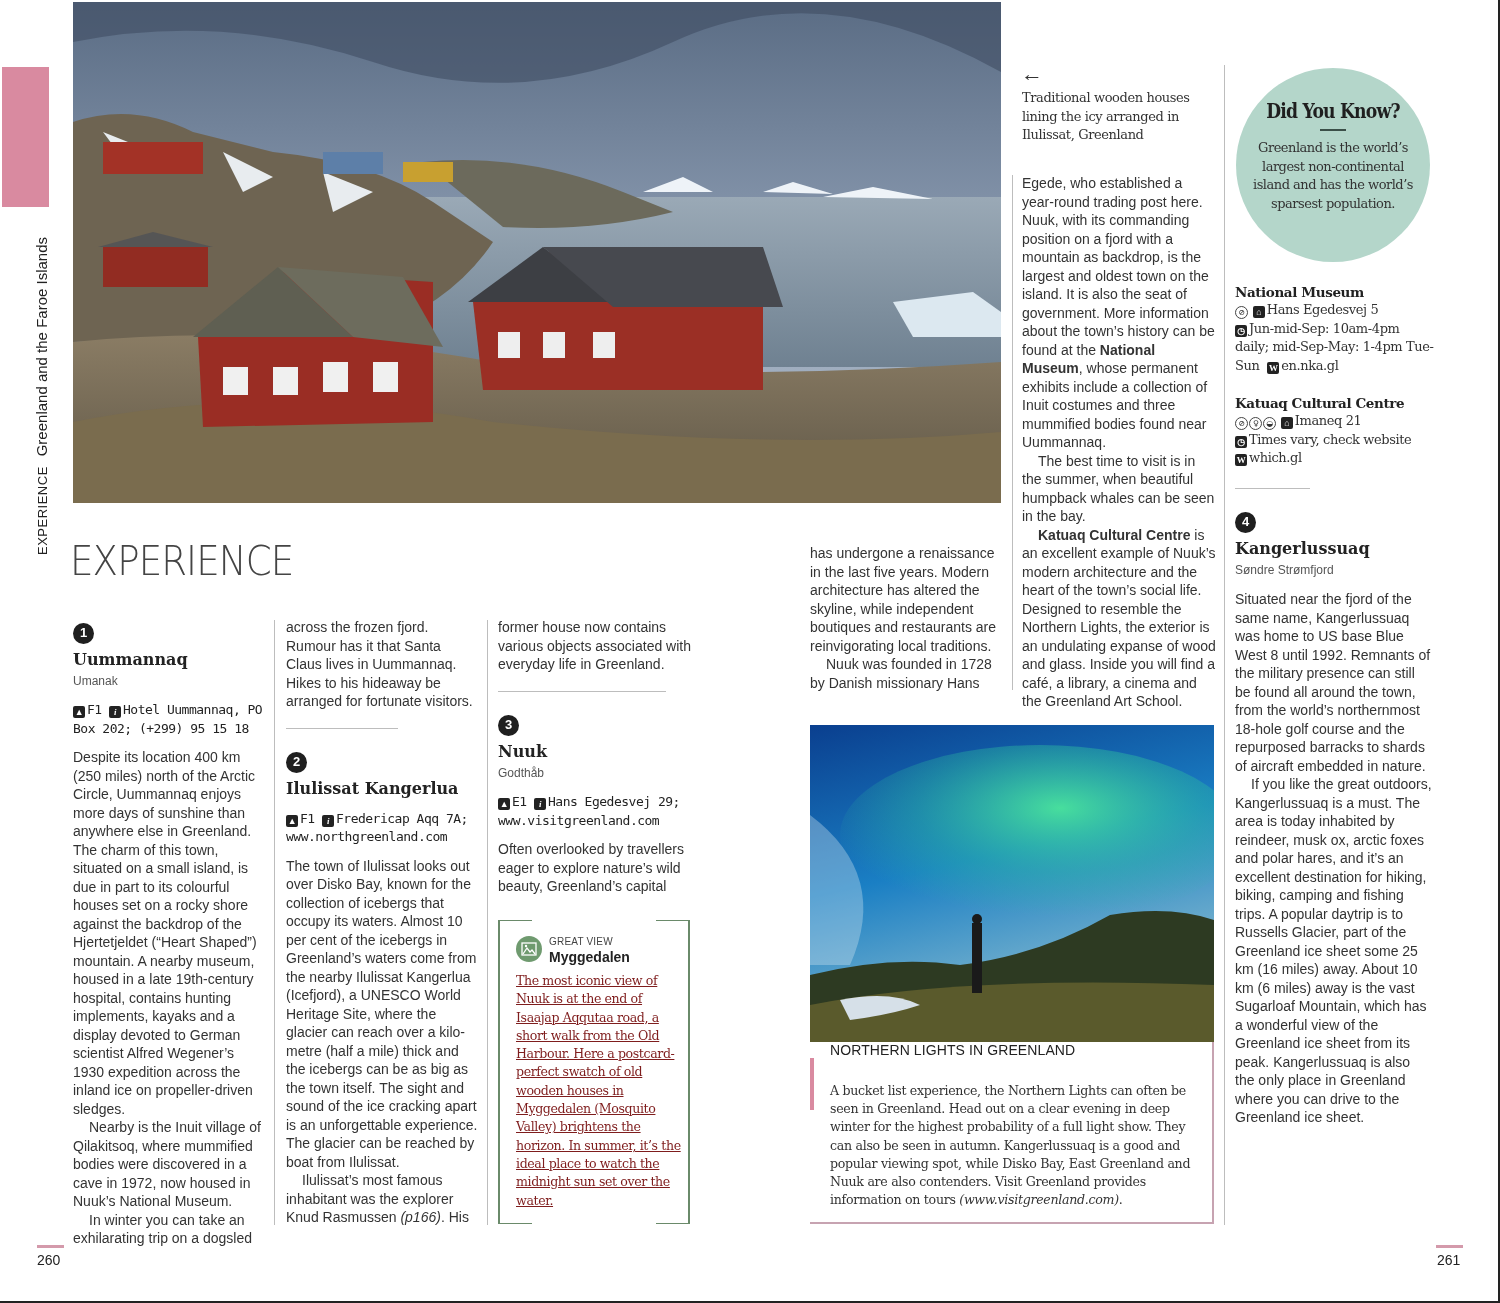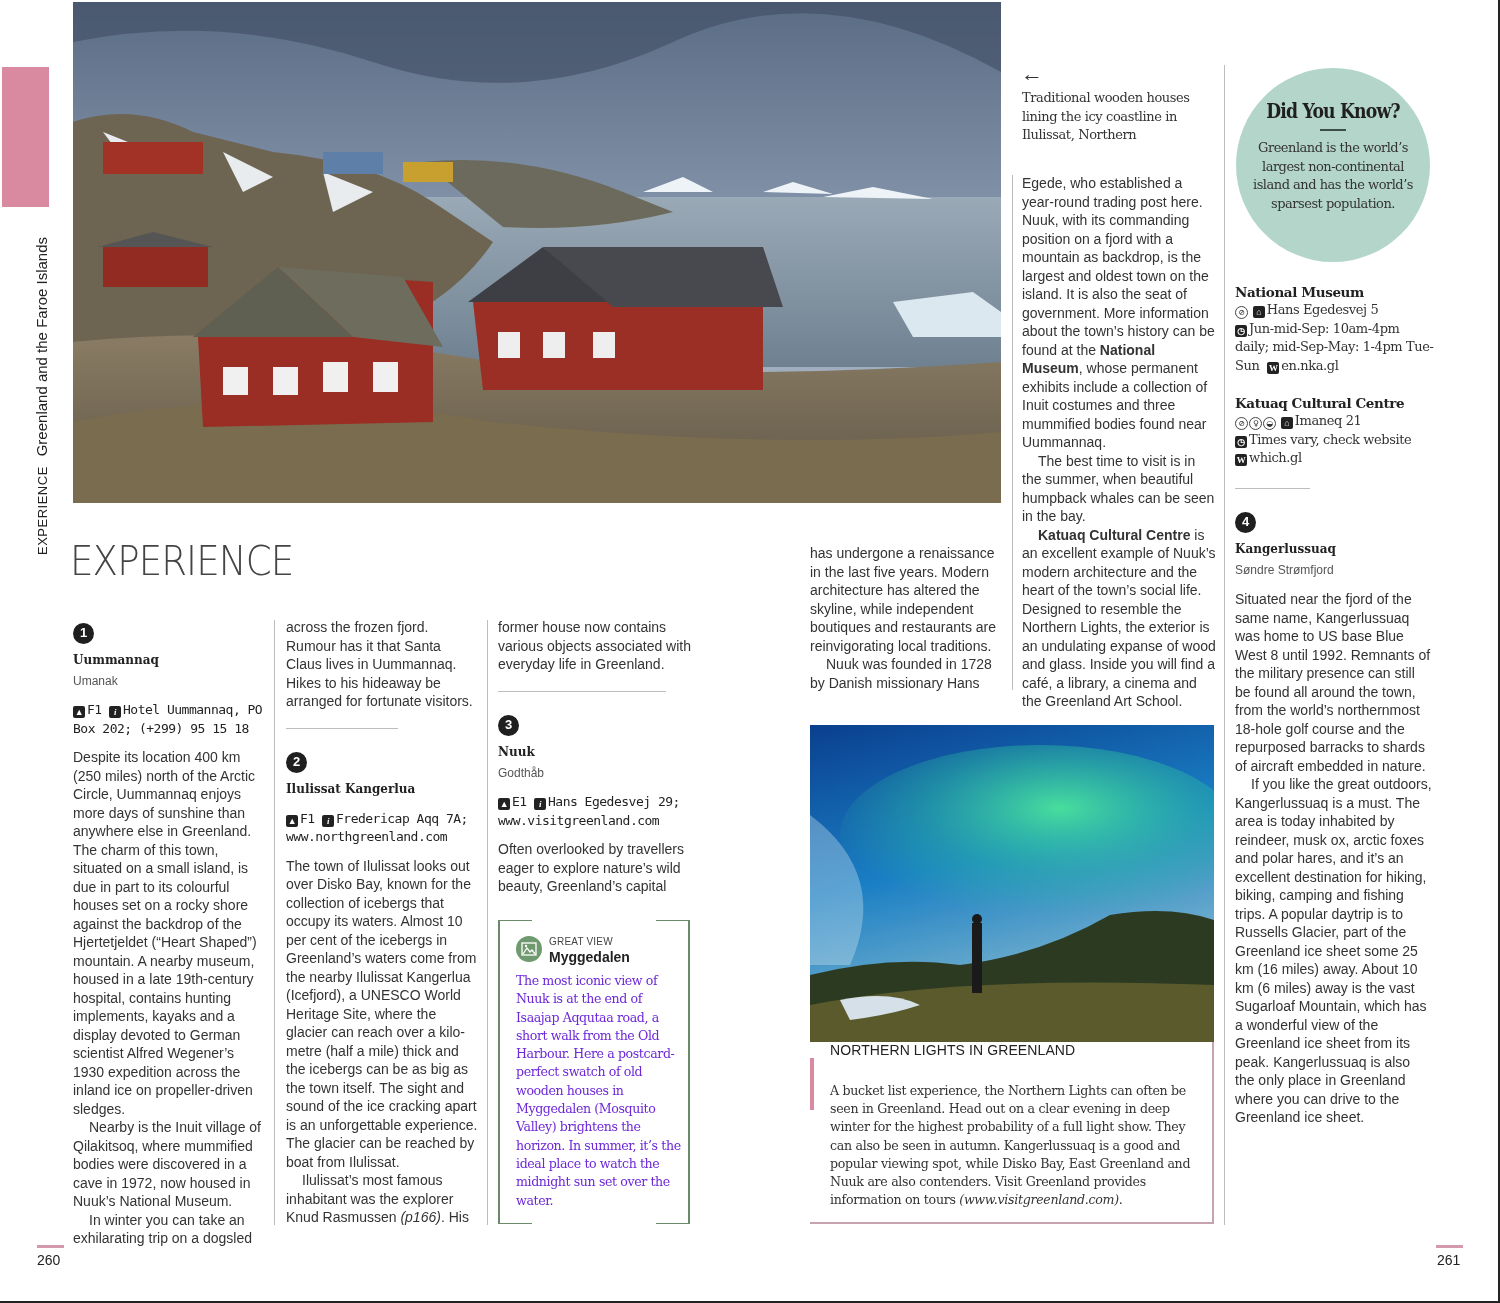--- a/index.html
+++ b/index.html
@@ -14,33 +14,33 @@
   .photo { overflow: hidden; }
   .photo-main { left: 73px; top: 2px; width: 928px; height: 501px; }
   .photo-aurora { left: 810px; top: 725px; width: 404px; height: 317px; }
   .big-title { left: 70px; top: 538px; font-family: "DejaVu Sans", sans-serif; font-weight: 200; font-size: 40px; letter-spacing: -1px; color: #444; transform: scaleX(0.93); transform-origin: left; }
   .col { position: absolute; font-size: 14px; line-height: 18.5px; color: #333; }
   .col p { margin: 0; }
   .col p.indent { text-indent: 16px; }
   .vrule { position: absolute; width: 1px; background: #bdbdbd; }
   .hrule { position: absolute; height: 1px; background: #bdbdbd; }
   .num-badge { width: 21px; height: 21px; border-radius: 50%; background: #1f1f1f; color: #fff; font-weight: bold; font-size: 13px; display: flex; align-items: center; justify-content: center; margin-bottom: 7px; }
-  .entry-title { font-family: "DejaVu Serif", serif; font-weight: bold; font-size: 12px; color: #222; margin-bottom: 2px; }
+  .entry-title { font-family: "DejaVu Serif", serif; font-weight: bold; font-size: 16px; color: #222; margin-bottom: 2px; }
   .entry-sub { font-size: 12px; color: #555; margin-bottom: 11px; }
   .entry-info { font-family: "DejaVu Sans Mono", monospace; font-size: 13px; line-height: 18.5px; color: #222; margin-bottom: 10px; letter-spacing: -0.5px; }
   .ico-box { display: inline-block; width: 12px; height: 12px; background: #222; color: #fff; font-size: 9px; line-height: 12px; text-align: center; border-radius: 2px; vertical-align: -1px; margin-right: 2px; font-family: "Liberation Serif", serif; font-weight: bold; font-style: italic; }
   .ico-warn { font-style: normal; }
   .gv-box { position: absolute; left: 498px; top: 920px; width: 192px; height: 305px; }
   .gv-box .corner { position: absolute; border-color: #6a8a6a; border-style: solid; width: 34px; height: 304px; }
   .gv-box .corner.l { left: 0; top: 0; border-width: 1px 0 1px 2px; }
   .gv-box .corner.r { right: 0; top: 0; border-width: 1px 2px 1px 0; }
   .gv-icon { position: absolute; left: 18px; top: 16px; width: 26px; height: 26px; border-radius: 50%; background: #6f9a6f; display: flex; align-items: center; justify-content: center; }
   .gv-kicker { position: absolute; left: 51px; top: 16px; font-size: 10px; color: #444; letter-spacing: 0.2px; }
   .gv-title { position: absolute; left: 51px; top: 29px; font-size: 14px; font-weight: bold; color: #222; }
-  .gv-body { position: absolute; left: 18px; top: 52px; width: 165px; font-family: "DejaVu Serif", serif; font-size: 12.6px; line-height: 18.3px; color: #6d28d9; letter-spacing: -0.4px; }
+  .gv-body { position: absolute; left: 18px; top: 52px; width: 165px; font-family: "DejaVu Serif", serif; font-size: 12.6px; line-height: 18.3px; color: #7f1d1d; letter-spacing: -0.4px; text-decoration: underline; }
   .nl-box { position: absolute; left: 810px; top: 1042px; width: 404px; height: 182px; border-right: 2px solid #c7a3b1; border-bottom: 2px solid #c7a3b1; }
   .nl-bar { position: absolute; left: 0; top: 16px; width: 4px; height: 52px; background: #d98aa0; }
   .nl-title { position: absolute; left: 20px; top: 0; font-size: 14px; font-weight: normal; color: #222; letter-spacing: 0.1px; }
   .nl-body { position: absolute; left: 20px; top: 40px; width: 378px; font-family: "DejaVu Serif", serif; font-size: 12.6px; line-height: 18.2px; color: #333; letter-spacing: -0.3px; }
   .caption-arrow { left: 1021px; top: 64px; font-size: 22px; color: #333; line-height: 20px; }
   .caption { left: 1022px; top: 89px; width: 195px; font-family: "DejaVu Serif", serif; font-size: 13px; line-height: 18.5px; color: #333; letter-spacing: -0.4px; }
   .dyk { left: 1236px; top: 68px; width: 194px; height: 194px; border-radius: 50%; background: #b4d6ca; text-align: center; }
   .dyk-title { margin-top: 30px; font-family: "DejaVu Serif", serif; font-weight: bold; font-size: 21px; color: #1f1f1f; letter-spacing: -1px; transform: scaleX(0.82); }
   .dyk-rule { width: 26px; height: 2px; background: #3b4f48; margin: 6px auto 8px; }
   .dyk-text { width: 160px; margin: 0 auto; font-family: "DejaVu Serif", serif; font-size: 13px; line-height: 18.5px; color: #333; letter-spacing: -0.5px; }
@@ -103,21 +103,21 @@
     <rect x="300" y="360" width="25" height="30" fill="#f0f0f0"></rect>
     <rect x="30" y="245" width="105" height="40" fill="#922c22"></rect>
     <path d="M25 245 L80 230 L140 245Z" fill="#555"></path>
     <rect x="30" y="140" width="100" height="32" fill="#a33226"></rect>
     <rect x="250" y="150" width="60" height="22" fill="#5d7fa8"></rect>
     <rect x="330" y="160" width="50" height="20" fill="#c8a030"></rect>
   </svg>
 </div>
 
 <div class="abs caption-arrow">←</div>
-<div class="abs caption">Traditional wooden houses lining the icy coastline in Ilulissat, Northern</div>
+<div class="abs caption">Traditional wooden houses lining the icy arranged in Ilulissat, Greenland</div>
 
 <div class="abs dyk">
   <div class="dyk-title">Did You Know?</div>
   <div class="dyk-rule"></div>
   <div class="dyk-text">Greenland is the world’s largest non-continental island and has the world’s sparsest population.</div>
 </div>
 
 <div class="abs big-title">EXPERIENCE</div>
 
 <div class="col" style="left:73px; top:623px; width:192px;">

